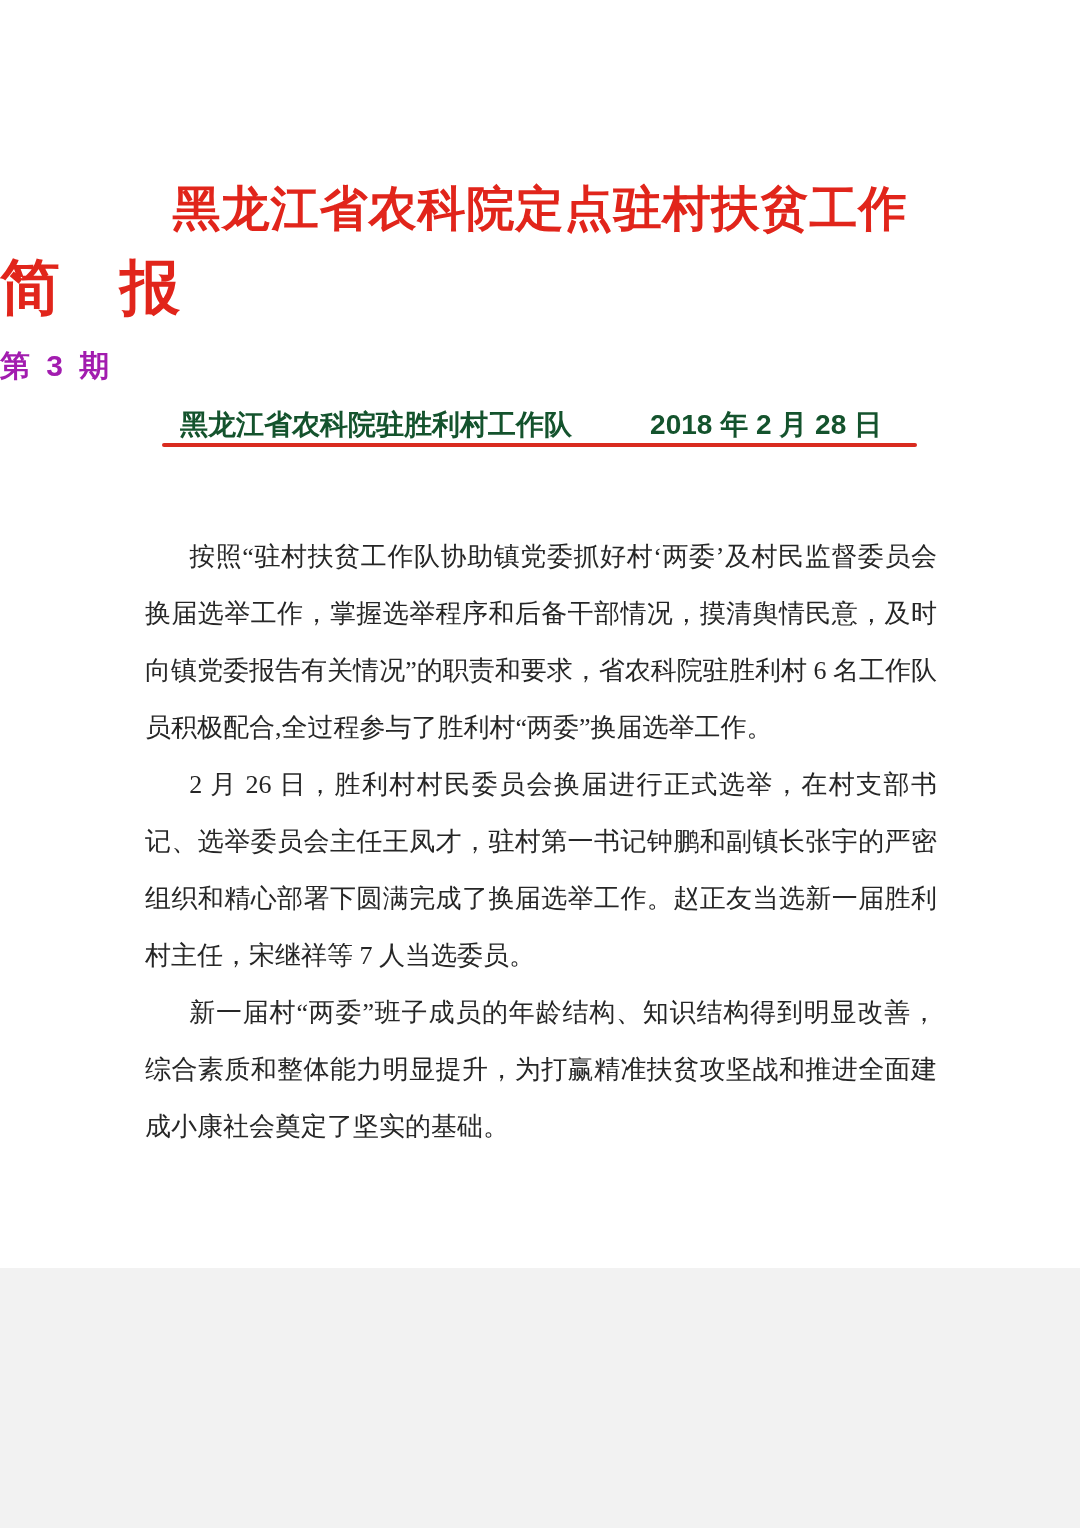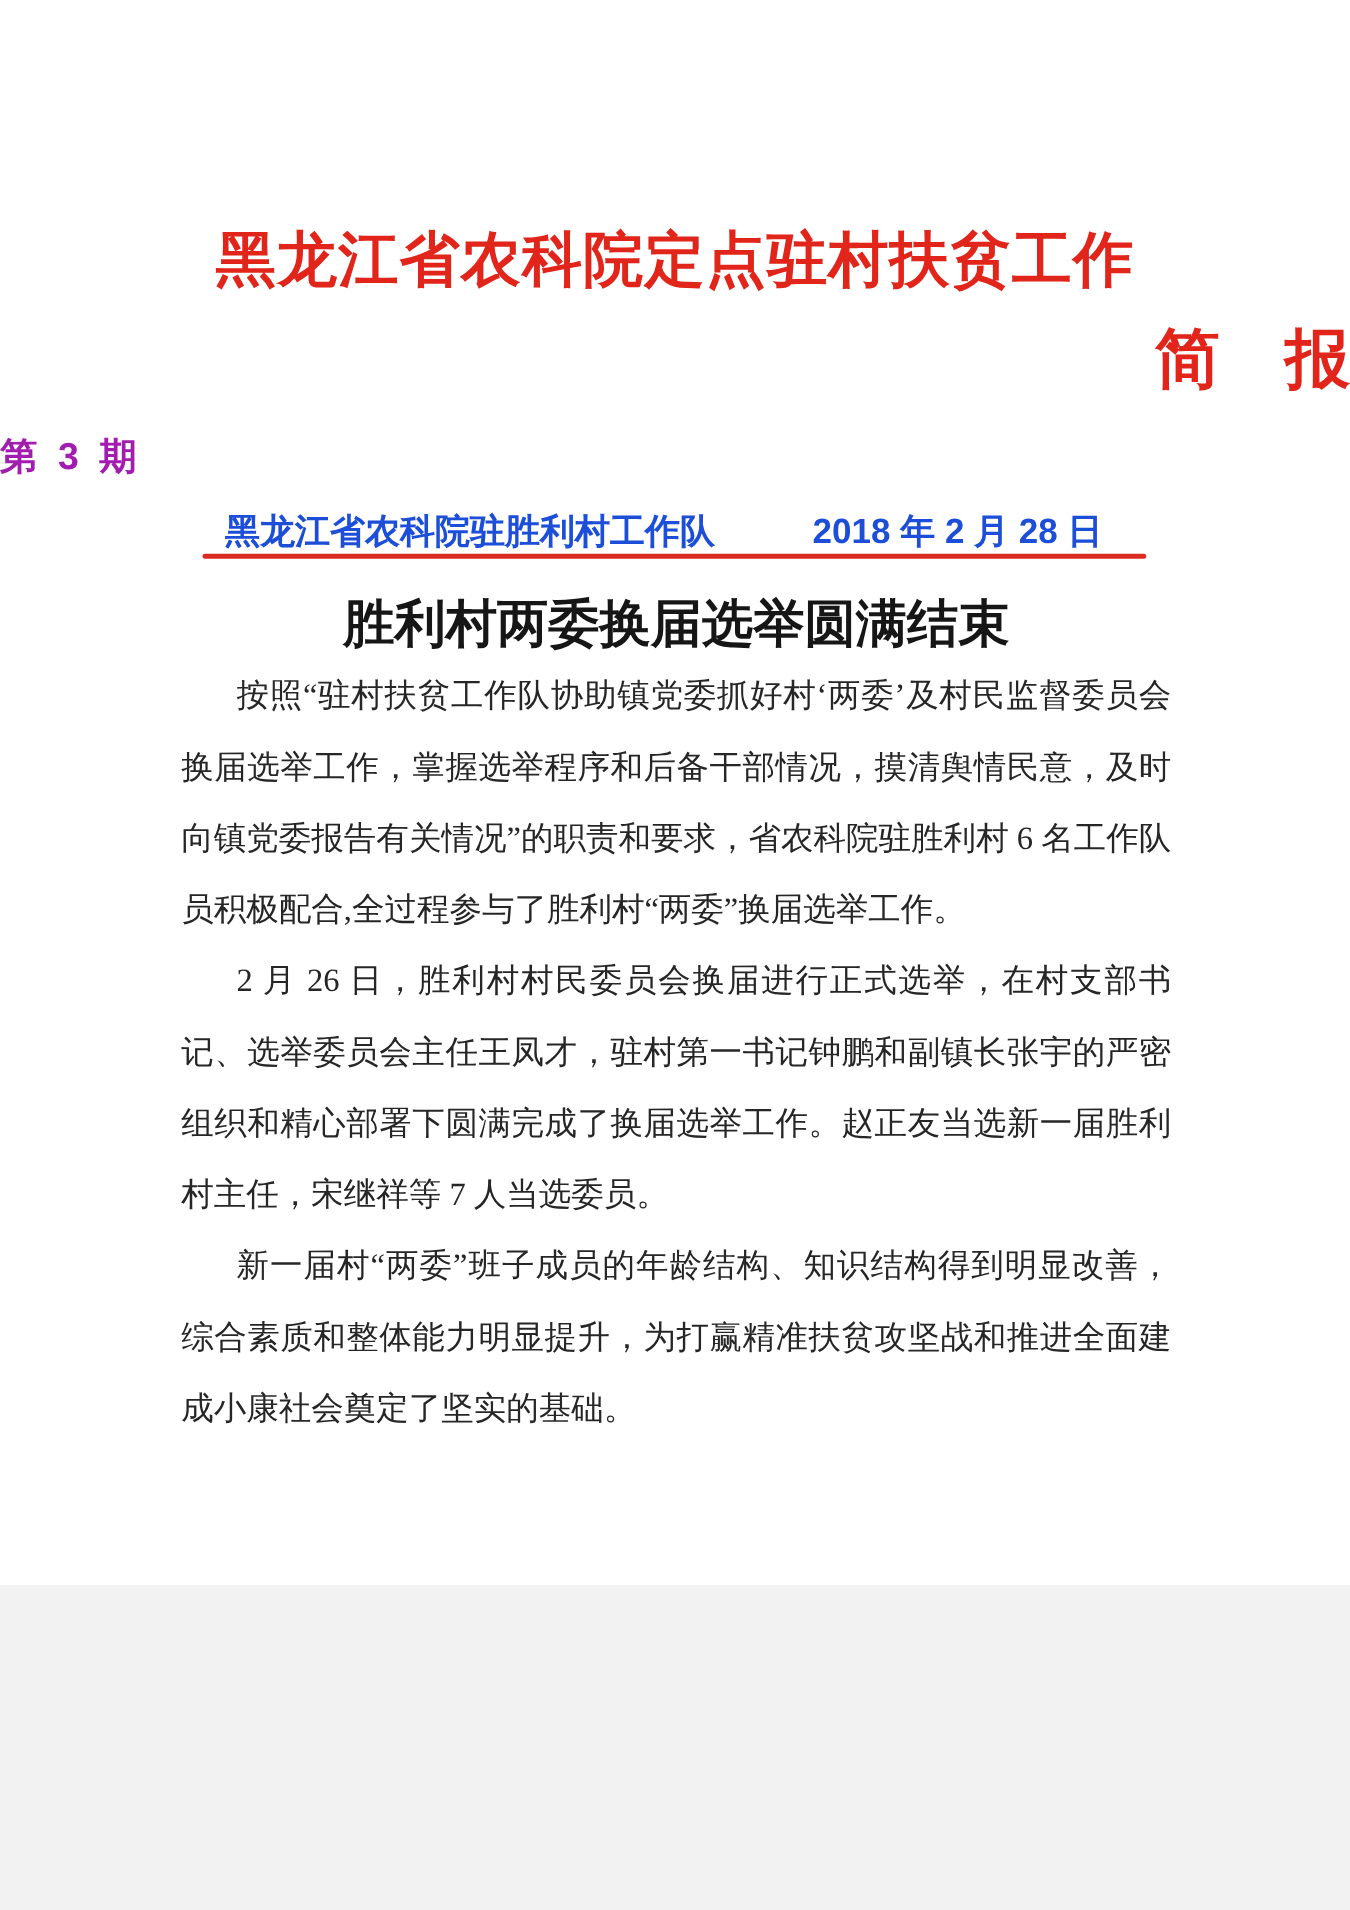--- a/index.html
+++ b/index.html
@@ -18,44 +18,44 @@
     text-align:center;
     font-family:"Liberation Sans","DejaVu Sans",sans-serif;
     font-weight:bold;
     font-size:48px;line-height:52px;
     color:#e1251b;
     letter-spacing:1px;
     white-space:nowrap;
   }
   .title2{
     position:absolute;top:248px;left:0;right:0;
-    text-align:right;
+    text-align:left;
     font-family:"Liberation Sans","DejaVu Sans",sans-serif;
     font-weight:bold;
-    font-size:52px;line-height:80px;
+    font-size:60px;line-height:80px;
     color:#e1251b;
     white-space:pre;
   }
   .issue{
     position:absolute;top:348px;left:0;right:0;
     text-align:left;
     font-family:"Liberation Sans","DejaVu Sans",sans-serif;
     font-weight:bold;
     font-size:30px;line-height:36px;
     color:#a21caf;
     letter-spacing:4px;
     white-space:pre;
   }
   .pubrow{
     position:absolute;top:409px;left:180px;right:198px;
     display:flex;justify-content:space-between;align-items:baseline;
     font-family:"Liberation Sans","DejaVu Sans",sans-serif;
     font-weight:bold;
     font-size:28px;line-height:32px;
-    color:#1d4ed8;
+    color:#14532d;
     white-space:nowrap;
   }
   .redline{
     position:absolute;top:443px;left:162px;right:163px;
     height:4px;
     background:#d92b1f;
     border-radius:2px;
   }
   
   .headline{
@@ -102,21 +102,20 @@
 
   <div class="issue">第 3 期</div>
 
   <div class="pubrow">
     <span>黑龙江省农科院驻胜利村工作队</span>
     <span>2018 年 2 月 28 日</span>
   </div>
 
   <div class="redline"></div>
 
-  <div class="headline">胜利村两委换届选举圆满结束</div>
 
   <div class="body">
     <p>按照“驻村扶贫工作队协助镇党委抓好村‘两委’及村民监督委员会换届选举工作，掌握选举程序和后备干部情况，摸清舆情民意，及时向镇党委报告有关情况”的职责和要求，省农科院驻胜利村 6 名工作队员积极配合,全过程参与了胜利村“两委”换届选举工作。</p>
     <p>2 月 26 日，胜利村村民委员会换届进行正式选举，在村支部书记、选举委员会主任王凤才，驻村第一书记钟鹏和副镇长张宇的严密组织和精心部署下圆满完成了换届选举工作。赵正友当选新一届胜利村主任，宋继祥等 7 人当选委员。</p>
     <p>新一届村“两委”班子成员的年龄结构、知识结构得到明显改善，综合素质和整体能力明显提升，为打赢精准扶贫攻坚战和推进全面建成小康社会奠定了坚实的基础。</p>
   </div>
 
   <div class="footer">
     <span class="wicon">
       <svg width="52" height="42" viewBox="0 0 52 42" xmlns="http://www.w3.org/2000/svg">

